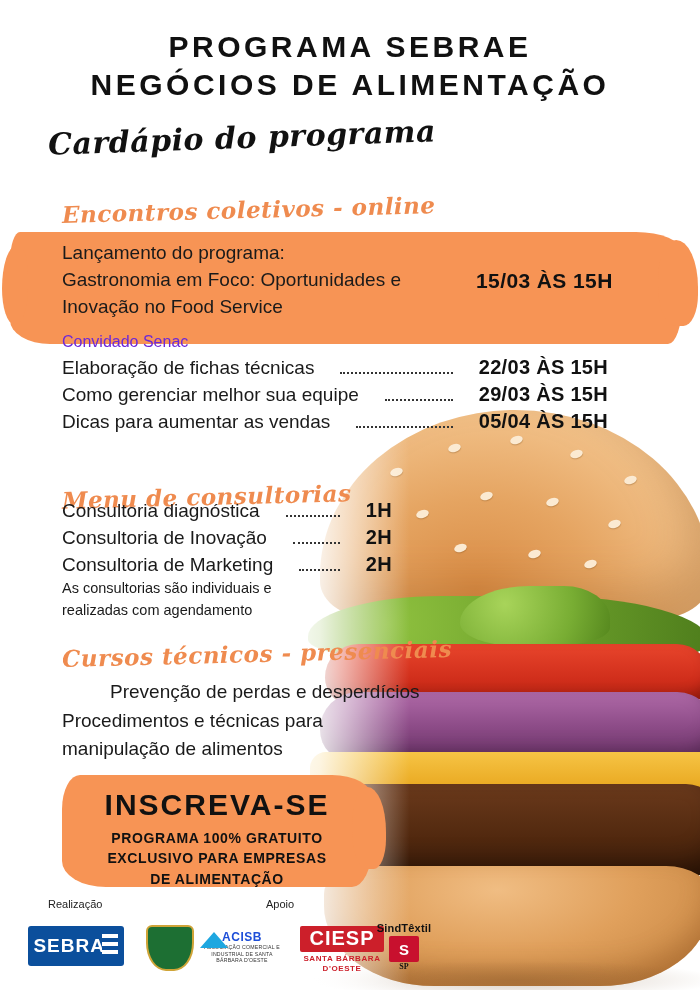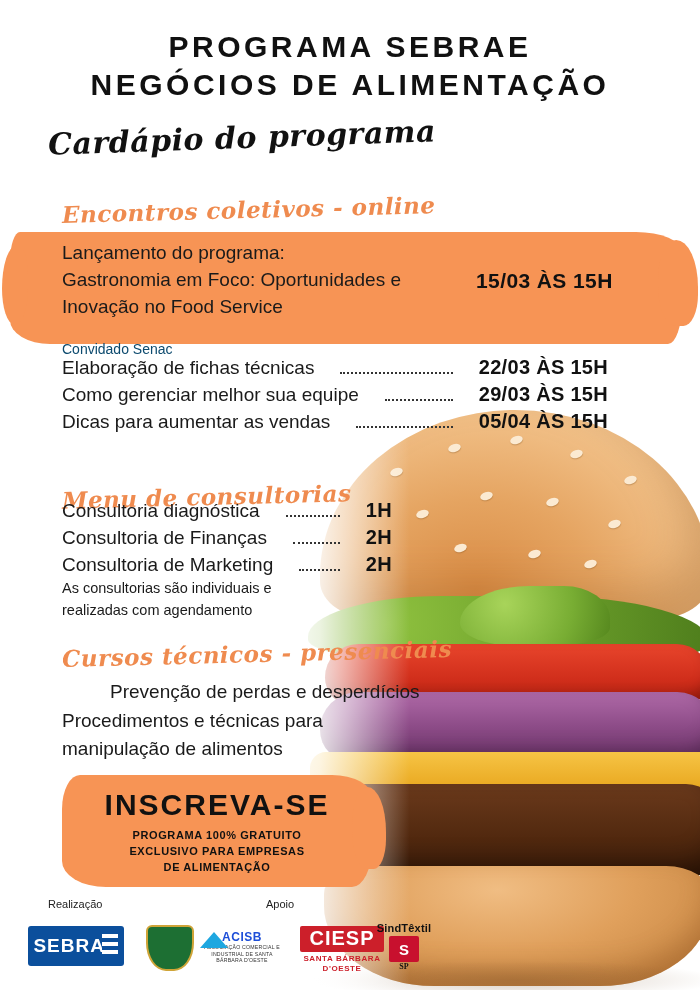--- a/index.html
+++ b/index.html
@@ -230,23 +230,23 @@
     left: 62px;
     top: 240px;
     width: 400px;
   }
   .hl-line {
     font-size: 19px;
     color: #1a1a1a;
     line-height: 1.42;
   }
   .hl-sub {
-    font-size: 14px;
-    color: #0c4a6e;
-    margin-top: 20px;
+    font-size: 16px;
+    color: #6d28d9;
+    margin-top: 12px;
   }
   .hl-date {
     position: absolute;
     left: 476px;
     top: 269px;
     font-size: 21px;
     font-weight: bold;
     color: #111111;
     letter-spacing: 0.4px;
   }
@@ -335,21 +335,21 @@
     text-align: center;
   }
   .cta-title {
     font-size: 30px;
     font-weight: bold;
     letter-spacing: 2px;
     color: #111111;
   }
   .cta-sub {
     margin-top: 6px;
-    font-size: 11px;
+    font-size: 14px;
     font-weight: bold;
     line-height: 1.45;
     letter-spacing: 0.6px;
     color: #111111;
   }
 
   
   .foot-label {
     position: absolute;
     font-size: 11px;
@@ -558,21 +558,21 @@
     </div>
 
     <div class="section-head script sh-menu">Menu de consultorias</div>
 
     <div class="row r-c1">
       <span class="lbl">Consultoria diagnóstica</span>
       <span class="dots"></span>
       <span class="val">1H</span>
     </div>
     <div class="row r-c2">
-      <span class="lbl">Consultoria de Finanças</span>
+      <span class="lbl">Consultoria de Inovação</span>
       <span class="dots"></span>
       <span class="val">2H</span>
     </div>
     <div class="row r-c3">
       <span class="lbl">Consultoria de Marketing</span>
       <span class="dots"></span>
       <span class="val">2H</span>
     </div>
 
     <div class="note">

